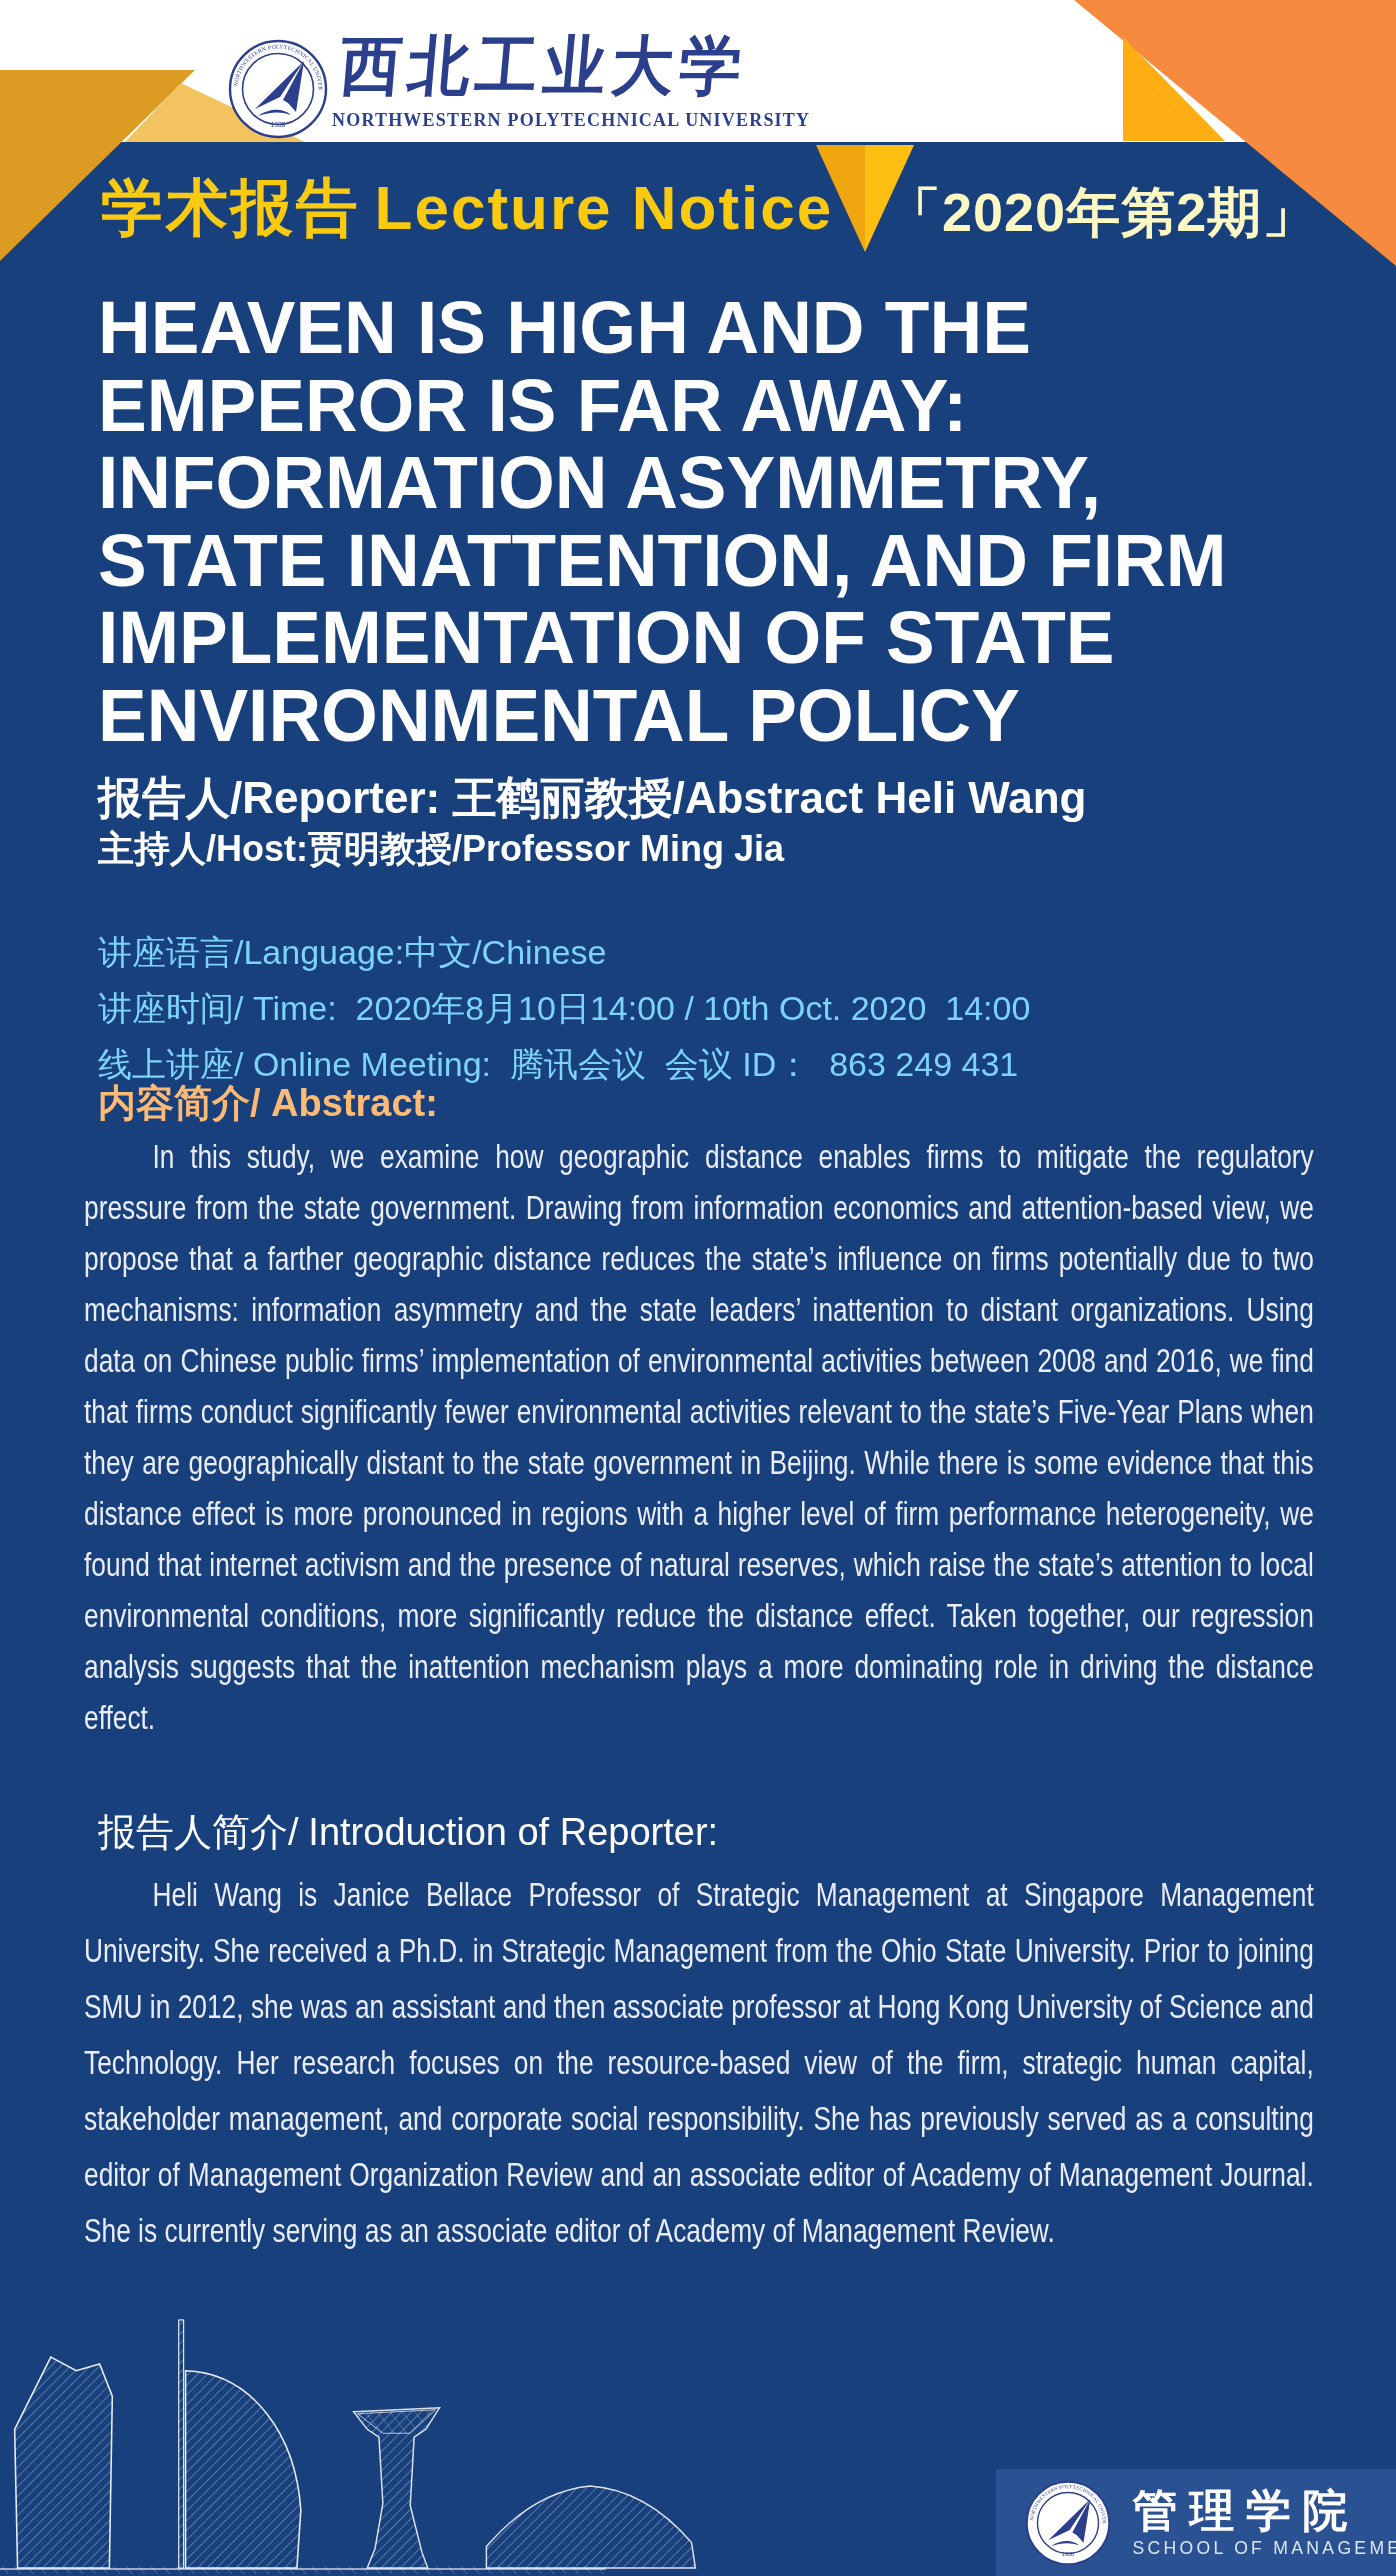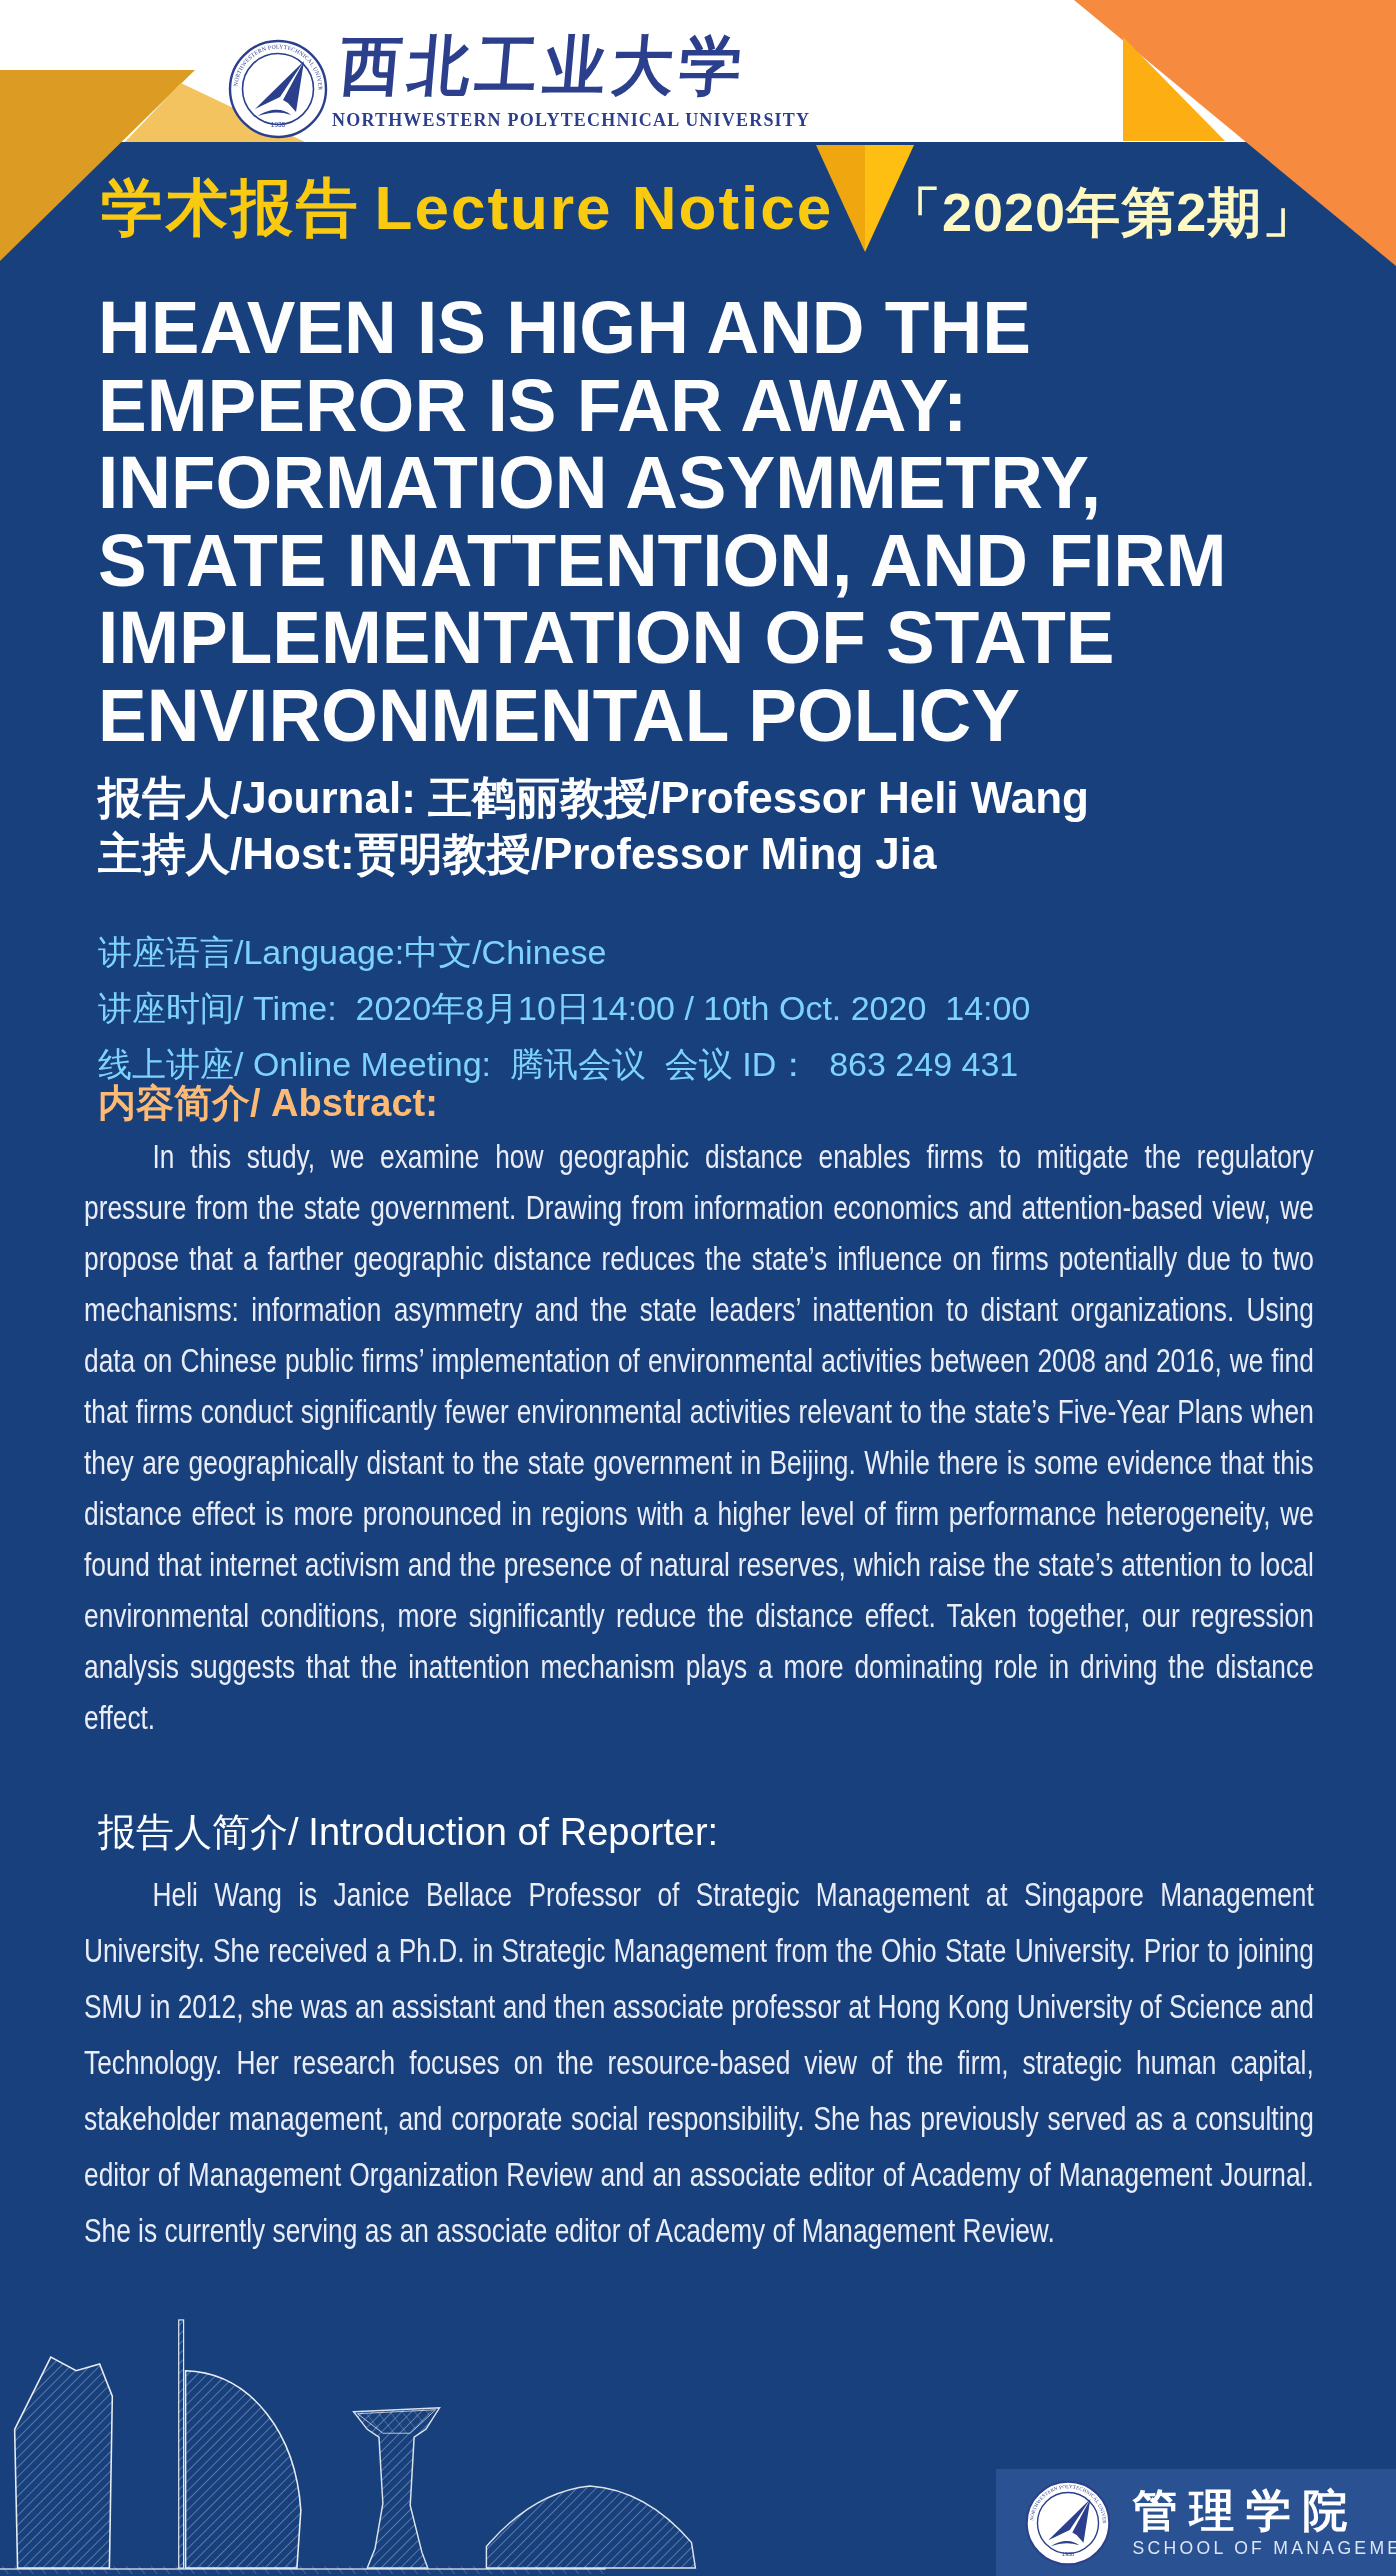--- a/index.html
+++ b/index.html
@@ -49,21 +49,21 @@
   
   .lecture-title{
     position:absolute;left:98px;top:289px;width:1279px;z-index:3;
     font-size:73px;line-height:76px;font-weight:700;color:#FDFDFD;
     letter-spacing:0;transform:scaleY(1.02);transform-origin:left top;
   }
   
   .reporter-line{position:absolute;left:98px;top:769px;z-index:3;
     font-size:44px;font-weight:700;color:#FFFFFF;white-space:nowrap;}
   .host-line{position:absolute;left:98px;top:825px;z-index:3;
-    font-size:44px;font-weight:700;color:#FFFFFF;white-space:nowrap;}
+    font-size:36px;font-weight:700;color:#FFFFFF;white-space:nowrap;}
   
   .meta{position:absolute;left:98px;top:924px;z-index:3;
     font-size:34px;line-height:56px;color:#7dd3fc;}
   .meta p{margin:0;white-space:pre-wrap;}
   
   .abs-heading{position:absolute;left:98px;top:1078px;z-index:3;
     font-size:38px;font-weight:700;color:#fdba74;white-space:nowrap;}
   .para{
     position:absolute;left:84px;width:1543px;z-index:3;margin:0;
     font-size:33px;line-height:51px;color:#EAEDF7;text-align:justify;
@@ -123,21 +123,21 @@
 
   <div class="lecture-title">
     <div>HEAVEN IS HIGH AND THE</div>
     <div>EMPEROR IS FAR AWAY:</div>
     <div>INFORMATION ASYMMETRY,</div>
     <div>STATE INATTENTION, AND FIRM</div>
     <div>IMPLEMENTATION OF STATE</div>
     <div>ENVIRONMENTAL POLICY</div>
   </div>
 
-  <div class="reporter-line">报告人/Journal: 王鹤丽教授/Professor Heli Wang</div>
+  <div class="reporter-line">报告人/Reporter: 王鹤丽教授/Abstract Heli Wang</div>
   <div class="host-line">主持人/Host:贾明教授/Professor Ming Jia</div>
 
   <div class="meta">
     <p>讲座语言/Language:中文/Chinese</p>
     <p>讲座时间/ Time:  2020年8月10日14:00 / 10th Oct. 2020  14:00</p>
     <p>线上讲座/ Online Meeting:  腾讯会议  会议 ID：  863 249 431</p>
   </div>
 
   <div class="abs-heading">内容简介/ Abstract:</div>
   <p class="para abs-body">In this study, we examine how geographic distance enables firms to mitigate the regulatory pressure from the state government. Drawing from information economics and attention-based view, we propose that a farther geographic distance reduces the state’s influence on firms potentially due to two mechanisms: information asymmetry and the state leaders’ inattention to distant organizations. Using data on Chinese public firms’ implementation of environmental activities between 2008 and 2016, we find that firms conduct significantly fewer environmental activities relevant to the state’s Five-Year Plans when they are geographically distant to the state government in Beijing. While there is some evidence that this distance effect is more pronounced in regions with a higher level of firm performance heterogeneity, we found that internet activism and the presence of natural reserves, which raise the state’s attention to local environmental conditions, more significantly reduce the distance effect. Taken together, our regression analysis suggests that the inattention mechanism plays a more dominating role in driving the distance effect.</p>

